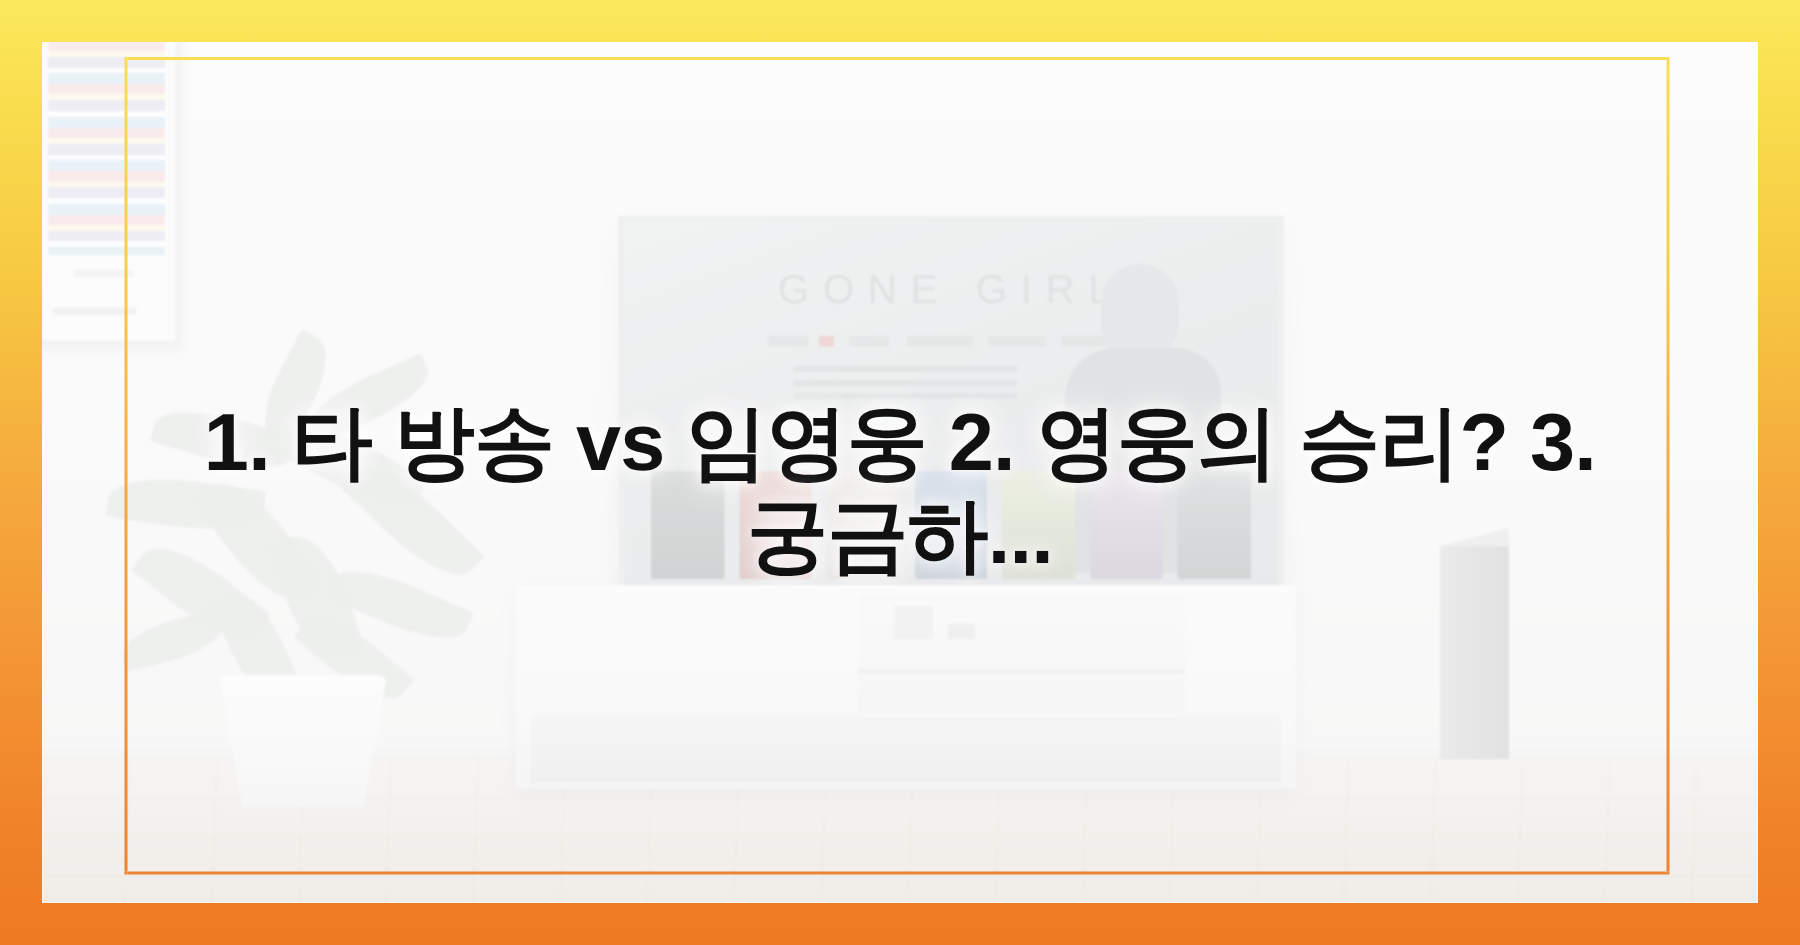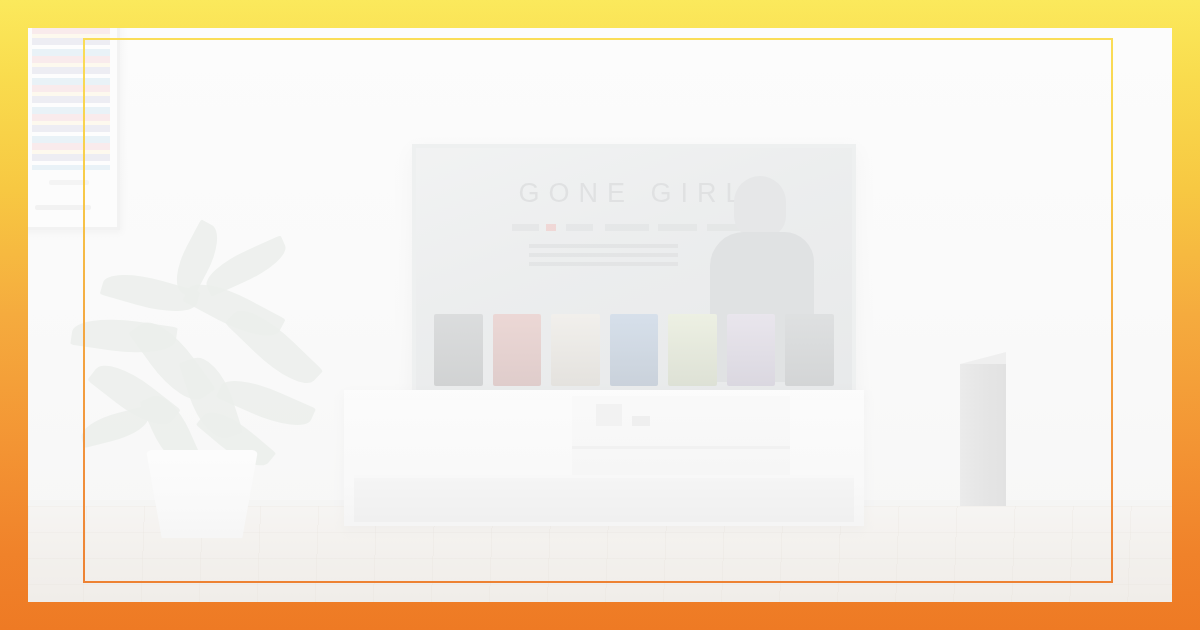--- a/index.html
+++ b/index.html
@@ -355,15 +355,16 @@
         <div class="leaf" style="left:60px;  top:176px; width:78px; height:34px; transform:rotate(66deg);"></div>
         <div class="leaf" style="left:124px; top:186px; width:80px; height:30px; transform:rotate(40deg);"></div>
         <div class="leaf" style="left:8px;   top:176px; width:70px; height:26px; transform:rotate(-14deg);"></div>
         <div class="pot"></div>
       </div>
 
     </div>
 
     <div class="hairline"></div>
 
+    <div class="headline">1. 타 방송 vs 임영웅 2. 영웅의 승리? 3. 궁금하...</div>
 
   </div>
 </div>
 
 </body></html>

